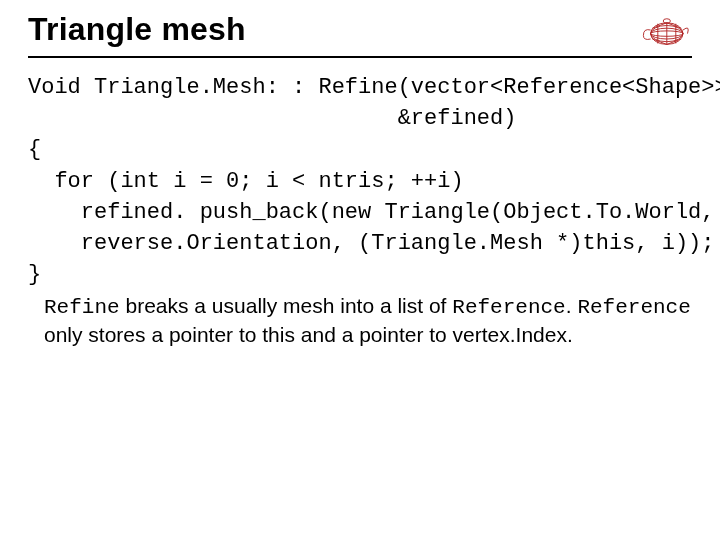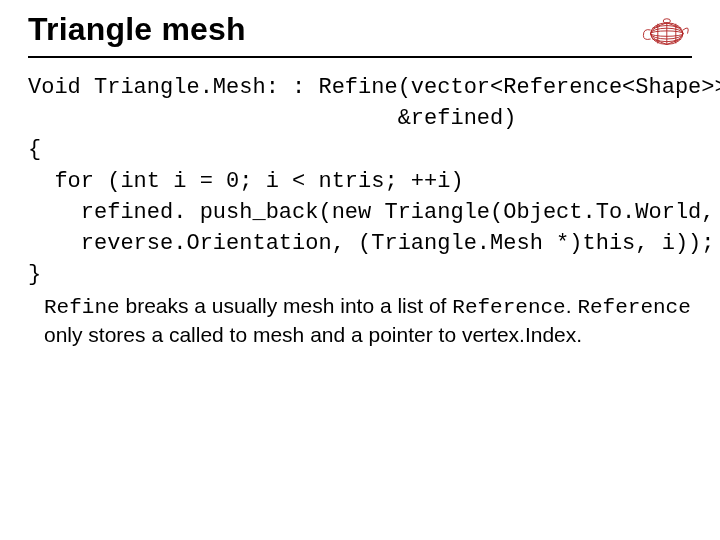--- a/index.html
+++ b/index.html
@@ -96,16 +96,16 @@
 
   <pre class="code">Void Triangle.Mesh: : Refine(vector&lt;Reference&lt;Shape&gt;&gt;
                             &amp;refined)
 {
   for (int i = 0; i &lt; ntris; ++i)
     refined. push_back(new Triangle(Object.To.World,
     reverse.Orientation, (Triangle.Mesh *)this, i));
 }</pre>
 
   <p class="note">
-    <span class="mono-inline">Refine</span><span> breaks a usually mesh into a list of </span><span class="mono-inline">Reference</span><span>. </span><span class="mono-inline">Reference</span><span> only stores a called to mesh and a pointer to vertex.Index.</span>
+    <span class="mono-inline">Refine</span><span> breaks a usually mesh into a list of </span><span class="mono-inline">Reference</span><span>. </span><span class="mono-inline">Reference</span><span> only stores a pointer to this and a pointer to vertex.Index.</span>
   </p>
 
 </div>
 
 </body></html>

